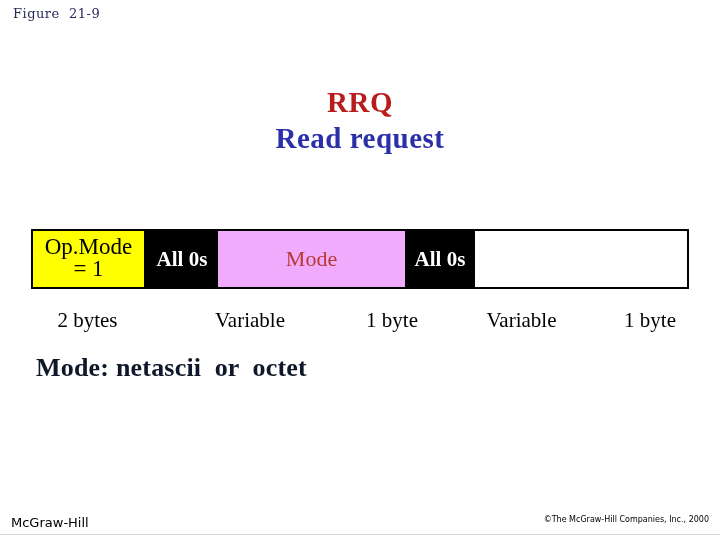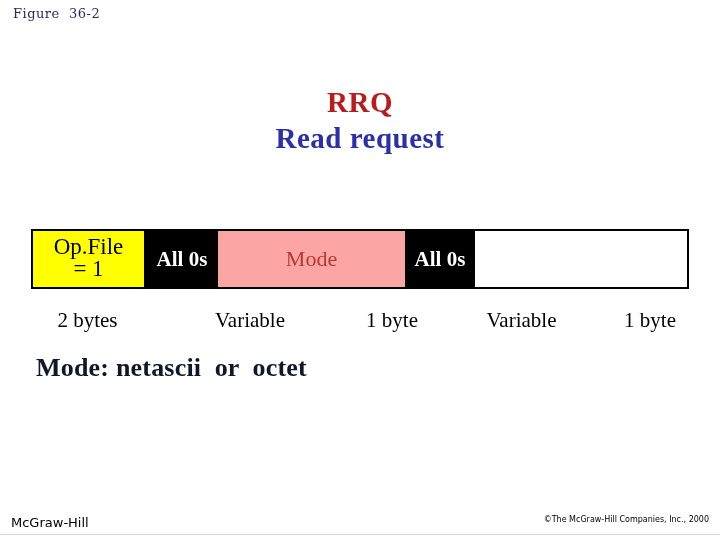--- a/index.html
+++ b/index.html
@@ -97,21 +97,21 @@
   }
   .field-allzeros-1 {
     width: 72px;
     background: #000000;
     color: #ffffff;
     font-weight: bold;
     font-size: 21px;
   }
   .field-mode {
     width: 187px;
-    background: #fca5a5;
+    background: #f0abfc;
     color: #b83832;
     font-size: 22px;
   }
   .field-allzeros-2 {
     width: 70px;
     background: #000000;
     color: #ffffff;
     font-weight: bold;
     font-size: 21px;
   }
@@ -173,33 +173,33 @@
     font-family: "DejaVu Sans", sans-serif;
     font-size: 8px;
     color: #000000;
     white-space: pre;
     text-align: right;
   }
 </style>
 </head>
 <body>
 
-<div class="figure-label">Figure  36-2</div>
+<div class="figure-label">Figure  21-9</div>
 
 <div class="title-block">
   <div class="title-line1">RRQ</div>
   <div class="title-line2">Read request</div>
 </div>
 
 <div class="diagram">
 
   <div class="packet-row">
 
     <div class="field field-opcode">
-      <span class="ln">Op.File</span>
+      <span class="ln">Op.Mode</span>
       <span class="ln">= 1</span>
     </div>
 
 
     <div class="field field-allzeros-1">All 0s</div>
 
     <div class="field field-mode">Mode</div>
 
     <div class="field field-allzeros-2">All 0s</div>
   </div>

